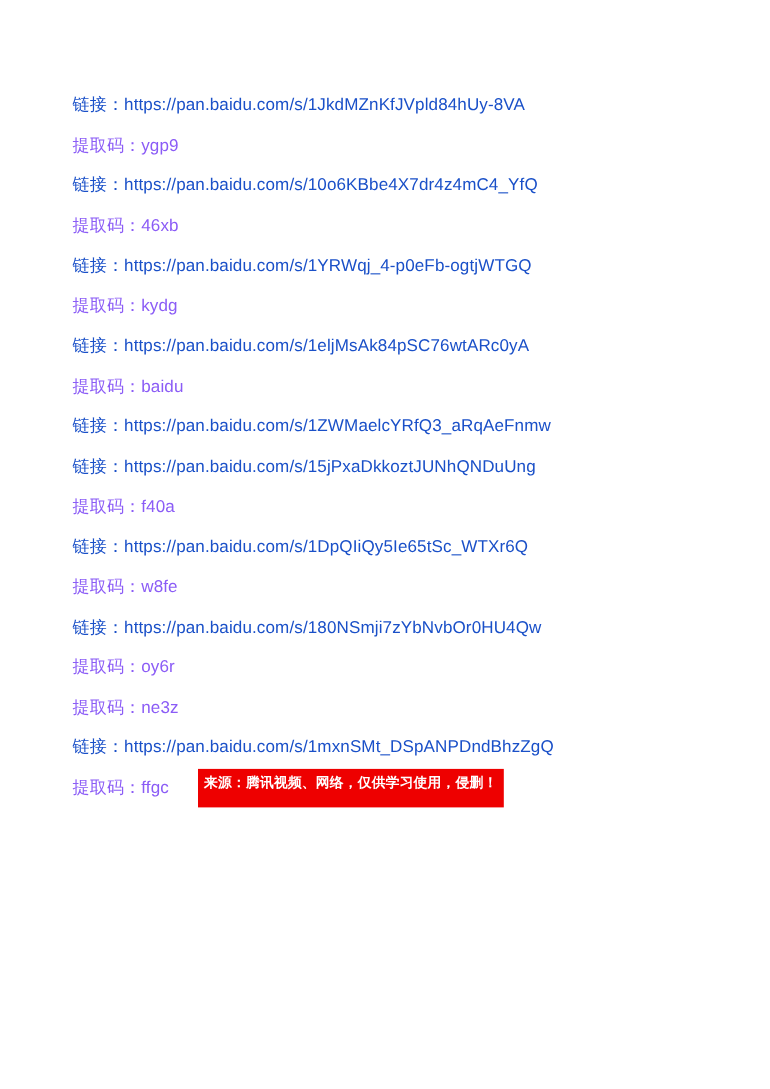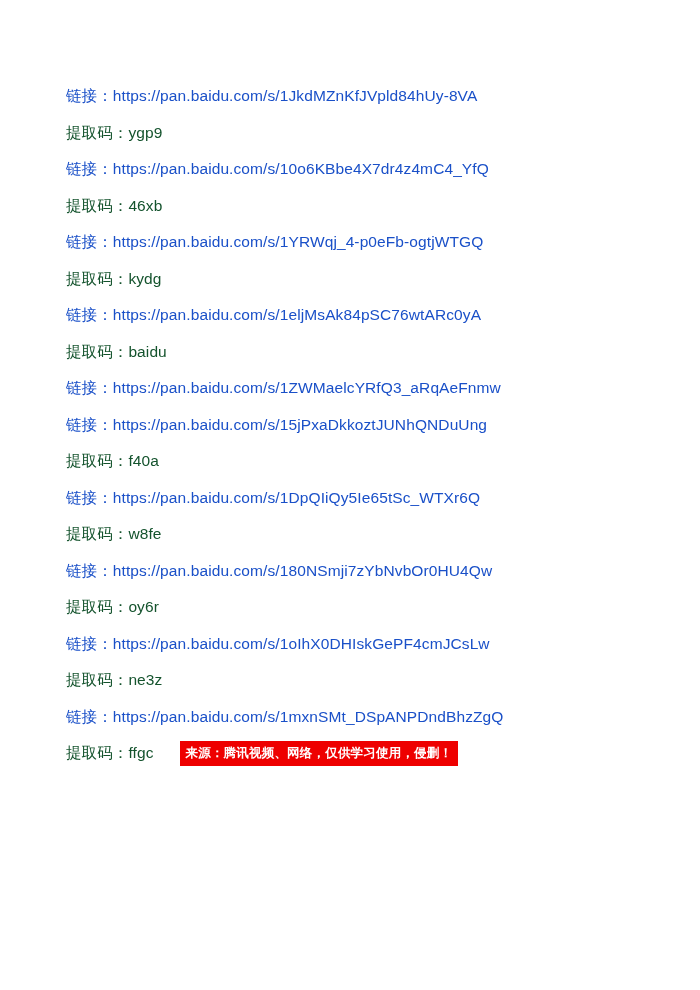--- a/index.html
+++ b/index.html
@@ -21,35 +21,35 @@
     background: #ffffff;
   }
   .doc-line {
     font-size: 15.5px;
     line-height: 36.5px;
     color: #1a50c8;
     white-space: pre;
     letter-spacing: 0.1px;
   }
   .doc-line.code-line {
-    color: #14532d;
+    color: #8b5cf6;
   }
   .last-line-wrap {
     position: relative;
     display: flex;
     align-items: center;
     gap: 24px;
   }
   .badge {
     display: inline-block;
     background: #ee0000;
     color: #ffffff;
     font-size: 12.5px;
     line-height: 22px;
-    padding: 1px 6px 2px 6px;
+    padding: 1px 6px 12px 6px;
     margin-left: 2px;
     white-space: pre;
     font-weight: bold;
     letter-spacing: 0.2px;
   }
 </style>
 </head>
 <body>
 
 <div class="page">
@@ -62,21 +62,20 @@
   <div class="doc-line code-line">提取码：kydg</div>
   <div class="doc-line">链接：https://pan.baidu.com/s/1eljMsAk84pSC76wtARc0yA</div>
   <div class="doc-line code-line">提取码：baidu</div>
   <div class="doc-line">链接：https://pan.baidu.com/s/1ZWMaelcYRfQ3_aRqAeFnmw</div>
   <div class="doc-line">链接：https://pan.baidu.com/s/15jPxaDkkoztJUNhQNDuUng</div>
   <div class="doc-line code-line">提取码：f40a</div>
   <div class="doc-line">链接：https://pan.baidu.com/s/1DpQIiQy5Ie65tSc_WTXr6Q</div>
   <div class="doc-line code-line">提取码：w8fe</div>
   <div class="doc-line">链接：https://pan.baidu.com/s/180NSmji7zYbNvbOr0HU4Qw</div>
   <div class="doc-line code-line">提取码：oy6r</div>
-  <div class="doc-line">链接：https://pan.baidu.com/s/1oIhX0DHIskGePF4cmJCsLw</div>
   <div class="doc-line code-line">提取码：ne3z</div>
   <div class="doc-line">链接：https://pan.baidu.com/s/1mxnSMt_DSpANPDndBhzZgQ</div>
 
   <div class="last-line-wrap">
     <span class="doc-line code-line">提取码：ffgc</span>
     <span class="badge">来源：腾讯视频、网络，仅供学习使用，侵删！</span>
   </div>
 
 </div>
 

